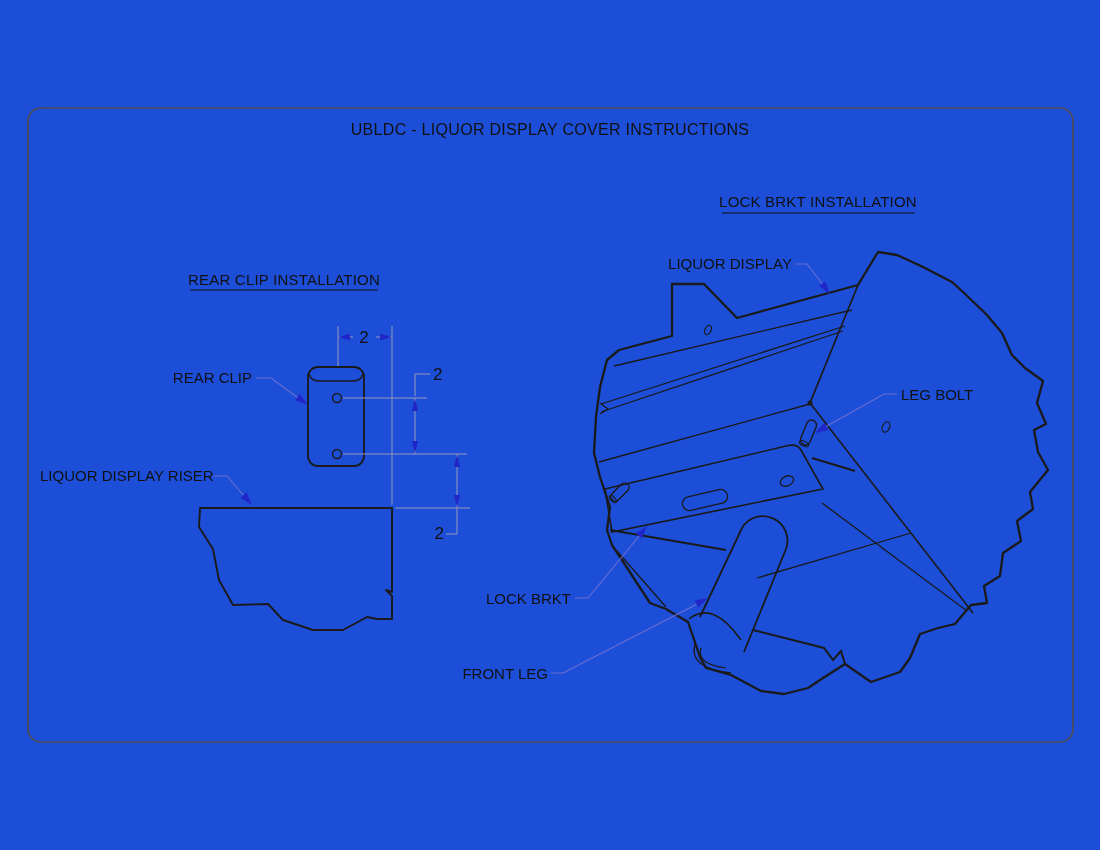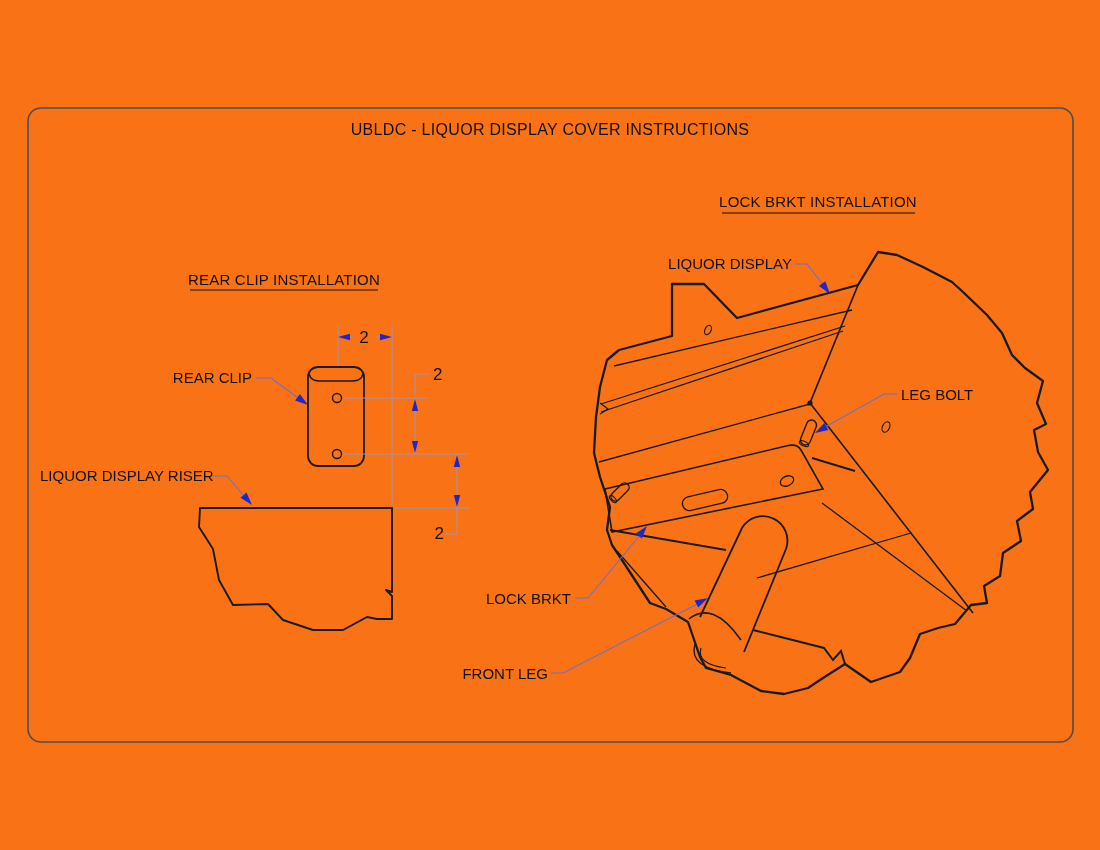--- a/index.html
+++ b/index.html
@@ -1,16 +1,16 @@
 <!DOCTYPE html>
 <html><head>
 <meta charset="utf-8">
 <style>
   html,body{margin:0;padding:0;background:#ffffff;}
-  .page{position:relative;width:1100px;height:850px;background:#f97316;overflow:hidden;
+  .page{position:relative;width:1100px;height:850px;background:#1d4ed8;overflow:hidden;
         font-family:"Liberation Sans", sans-serif;}
   svg text{font-family:"Liberation Sans", sans-serif;fill:#111111;}
   .hdr{font-size:15px;letter-spacing:.2px;}
   .lbl{font-size:15px;}
   .ttl{font-size:16px;letter-spacing:.3px;}
   .dim{font-size:17px;}
 </style>
 </head>
 <body>
 

